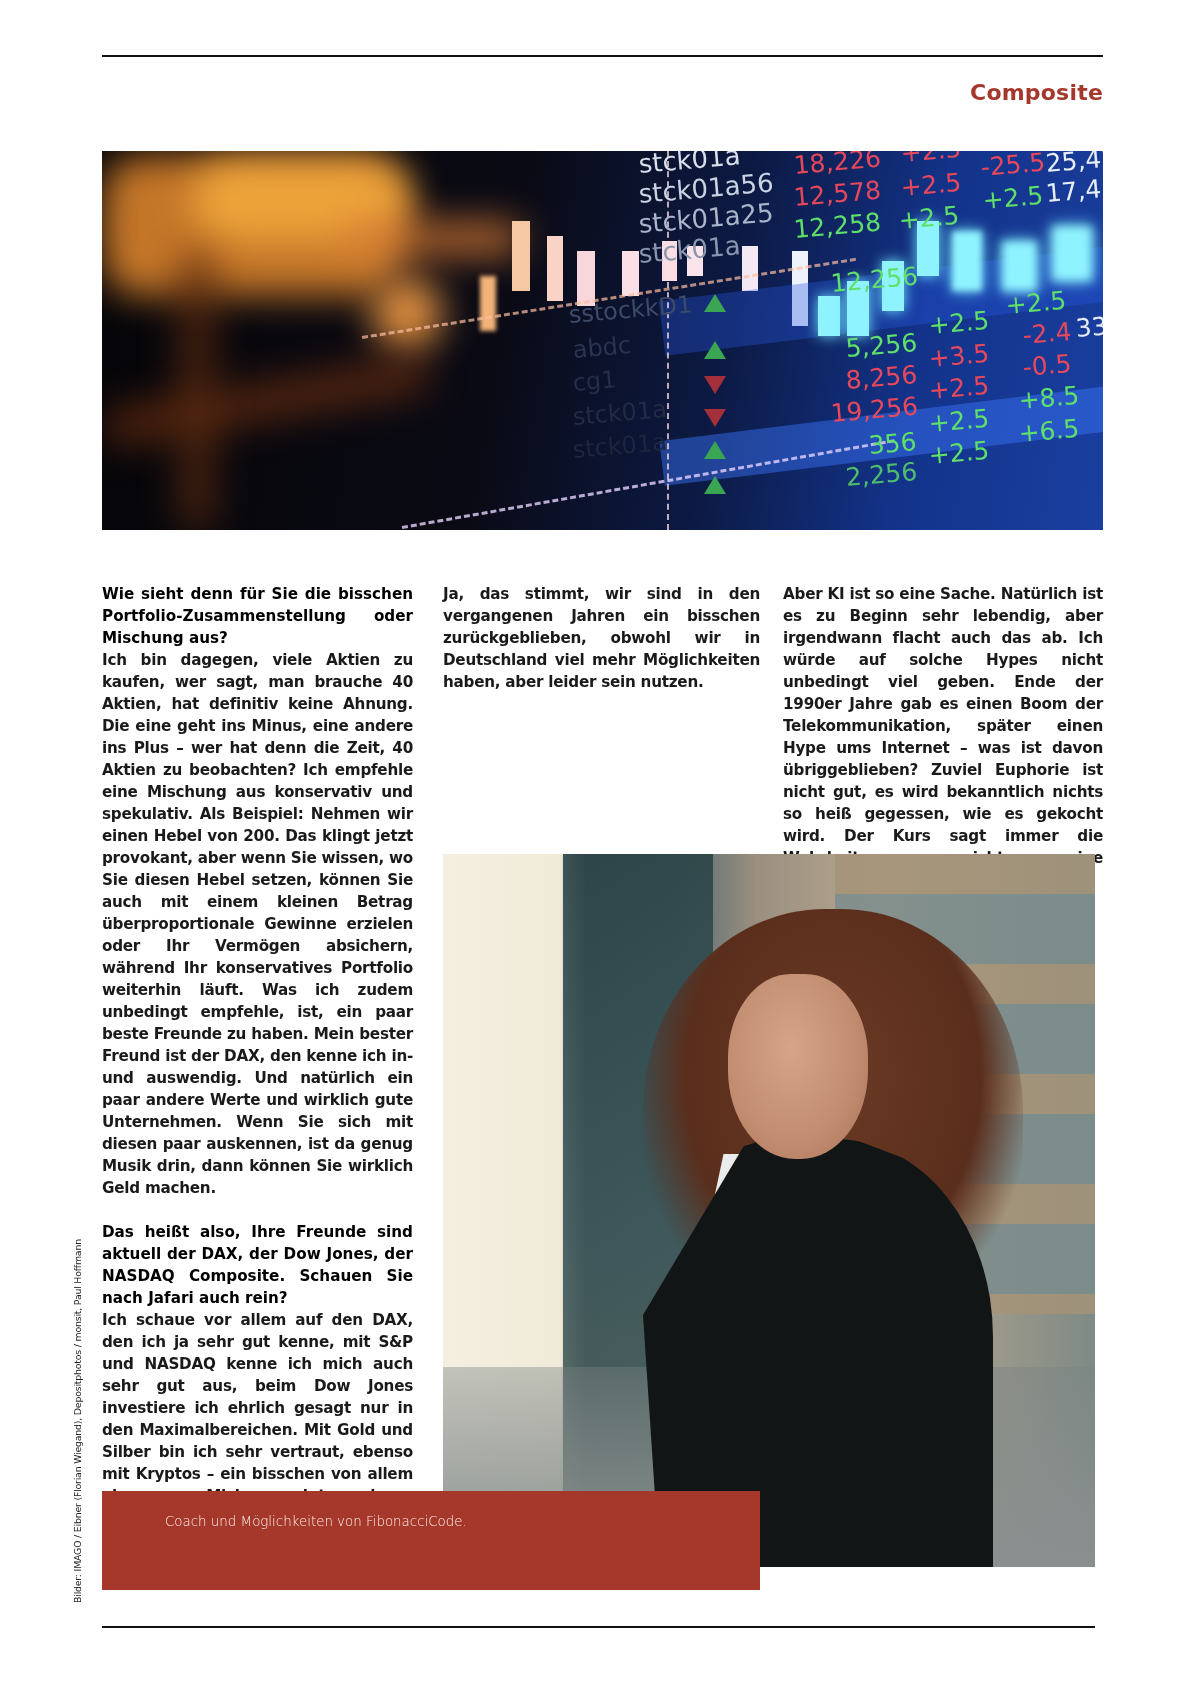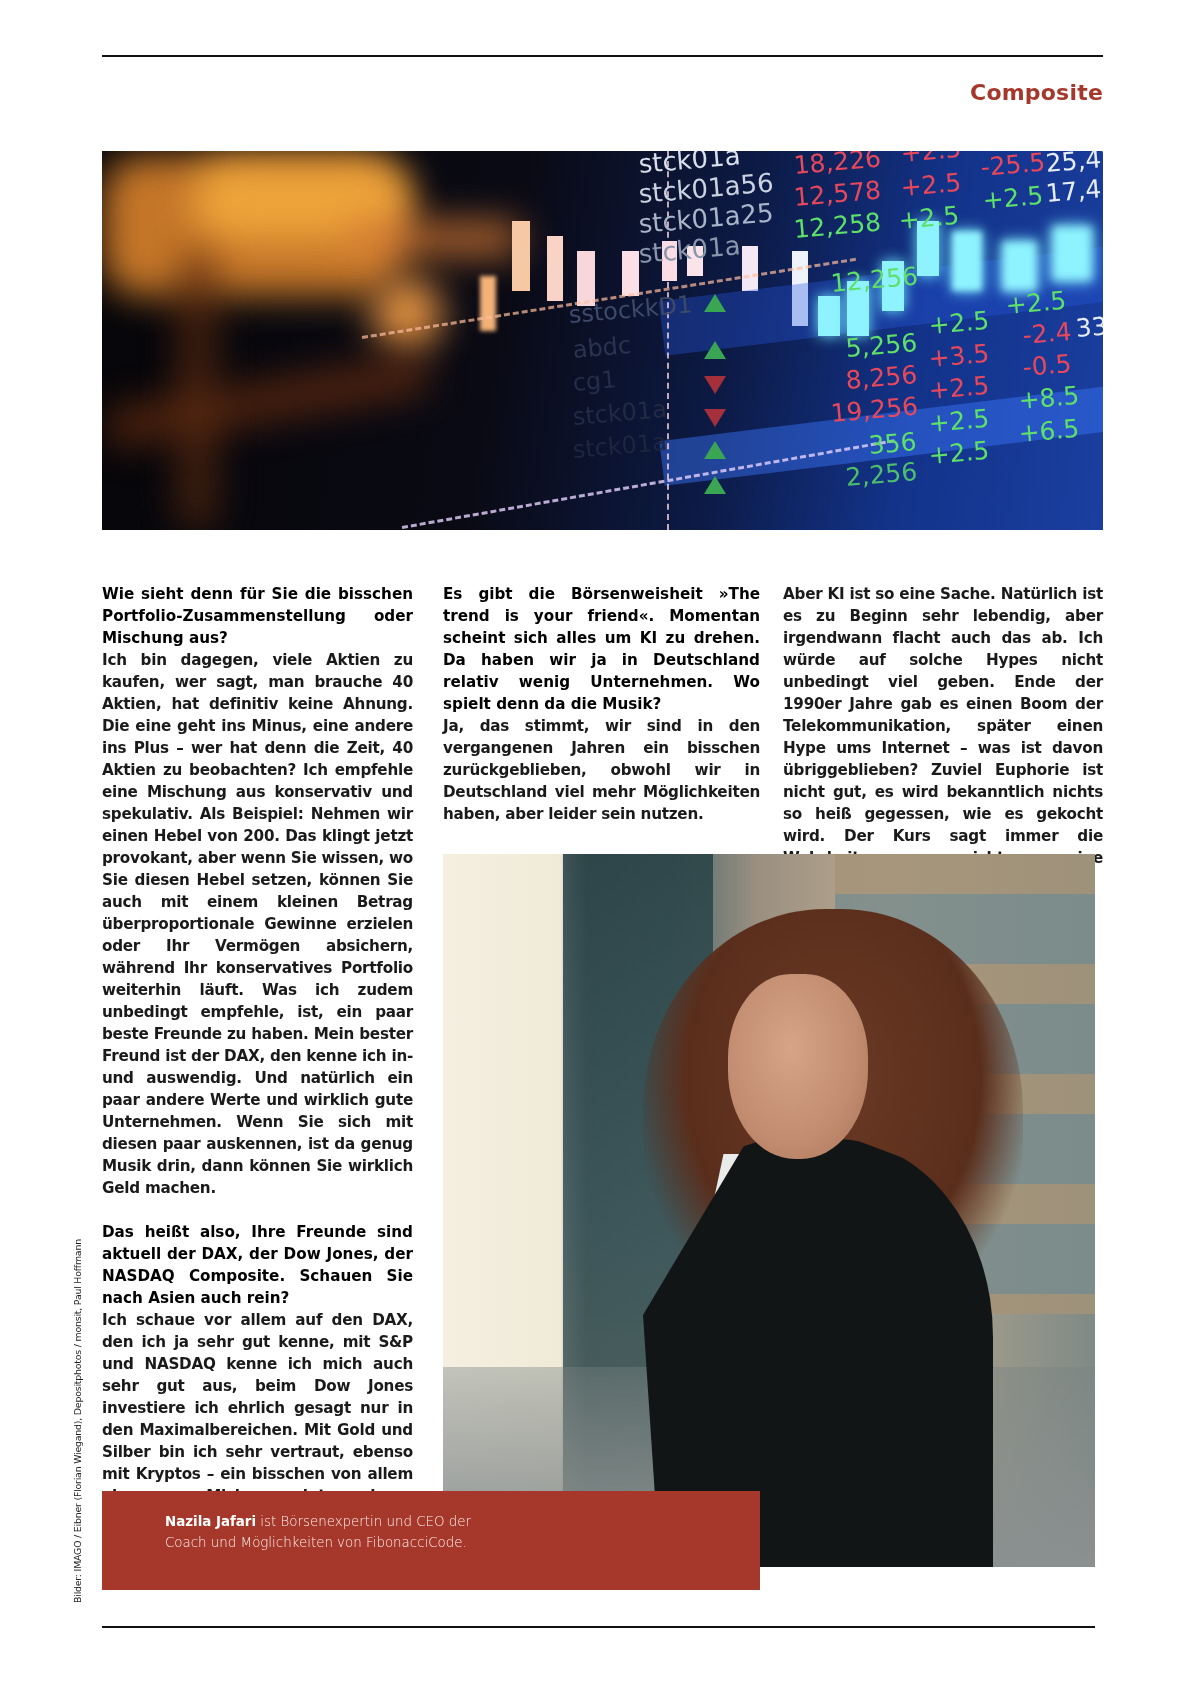--- a/index.html
+++ b/index.html
@@ -140,43 +140,41 @@
 
   <span class="tick" style="left:945px;top:-2px;font-size:25px;color:#e6ecf5;">25,42</span>
   <span class="tick" style="left:945px;top:28px;font-size:25px;color:#e6ecf5;">17,43</span>
   <span class="tick" style="left:975px;top:163px;font-size:25px;color:#e6ecf5;">33</span>
 </div>
 
 <div class="col col1">
   <p class="q">Wie sieht denn für Sie die bisschen Portfolio-Zusammenstellung oder Mischung aus?</p>
   <p class="a">Ich bin dagegen, viele Aktien zu kaufen, wer sagt, man brauche 40 Aktien, hat definitiv keine Ahnung. Die eine geht ins Minus, eine andere ins Plus – wer hat denn die Zeit, 40 Aktien zu beobachten? Ich empfehle eine Mischung aus konservativ und spekulativ. Als Beispiel: Nehmen wir einen Hebel von 200. Das klingt jetzt provokant, aber wenn Sie wissen, wo Sie diesen Hebel setzen, können Sie auch mit einem kleinen Betrag überproportionale Gewinne erzielen oder Ihr Vermögen absichern, während Ihr konservatives Portfolio weiterhin läuft. Was ich zudem unbedingt empfehle, ist, ein paar beste Freunde zu haben. Mein bester Freund ist der DAX, den kenne ich in- und auswendig. Und natürlich ein paar andere Werte und wirklich gute Unternehmen. Wenn Sie sich mit diesen paar auskennen, ist da genug Musik drin, dann können Sie wirklich Geld machen.</p>
   <div class="gap"></div>
-  <p class="q">Das heißt also, Ihre Freunde sind aktuell der DAX, der Dow Jones, der NASDAQ Composite. Schauen Sie nach Asien auch rein?</p>
+  <p class="q">Das heißt also, Ihre Freunde sind aktuell der DAX, der Dow Jones, der NASDAQ Composite. Schauen Sie nach Jafari auch rein?</p>
   <p class="a">Ich schaue vor allem auf den DAX, den ich ja sehr gut kenne, mit S&amp;P und NASDAQ kenne ich mich auch sehr gut aus, beim Dow Jones investiere ich ehrlich gesagt nur in den Maximalbereichen. Mit Gold und Silber bin ich sehr vertraut, ebenso mit Kryptos – ein bisschen von allem eben. Mich interessieren Zockerwerte dagegen überhaupt nicht, darauf gebe ich nichts. Es sollten schon ausgewählte Werte sein.</p>
 </div>
 
 <div class="col col2">
-  <p class="q">Es gibt die Börsenweisheit »The trend is your friend«. Momentan scheint sich alles um KI zu drehen. Da haben wir ja in Deutschland relativ wenig Unternehmen. Wo spielt denn da die Musik?</p>
   <p class="a">Ja, das stimmt, wir sind in den vergangenen Jahren ein bisschen zurückgeblieben, obwohl wir in Deutschland viel mehr Möglichkeiten haben, aber leider sein nutzen.</p>
 </div>
 
 <div class="col col3">
   <p class="a"><span>Aber KI ist so eine Sache. Natürlich ist es zu Beginn sehr lebendig, aber irgendwann flacht auch das ab. Ich würde auf solche Hypes nicht unbedingt viel geben. Ende der 1990er Jahre gab es einen Boom der Telekommunikation, später einen Hype ums Internet – was ist davon übriggeblieben? Zuviel Euphorie ist nicht gut, es wird bekanntlich nichts so heiß gegessen, wie es gekocht wird. Der Kurs sagt immer die Wahrheit – nicht meine Meinung.</span>&nbsp;&nbsp;<span class="author"><span class="diamond">◆</span><span>MK (L)</span></span></p>
 </div>
 
 <div class="portrait">
   <div class="tower"></div>
   <div class="bldg"></div>
   <div class="street"></div>
   <div class="hair"></div>
   <div class="shirt"></div>
   <div class="jacket"></div>
   <div class="face"></div>
 </div>
 
 <div class="caption">
-  <div><span class="name">Nazila Jafari</span><span> ist Börsenexpertin und CEO der</span></div>
   <div>Coach und Möglichkeiten von FibonacciCode.</div>
 </div>
 
 <div class="credits">Bilder: IMAGO / Eibner (Florian Wiegand), Depositphotos / monsit, Paul Hoffmann</div>
 
 <div class="rule bottom"></div>
 
 </body></html>

